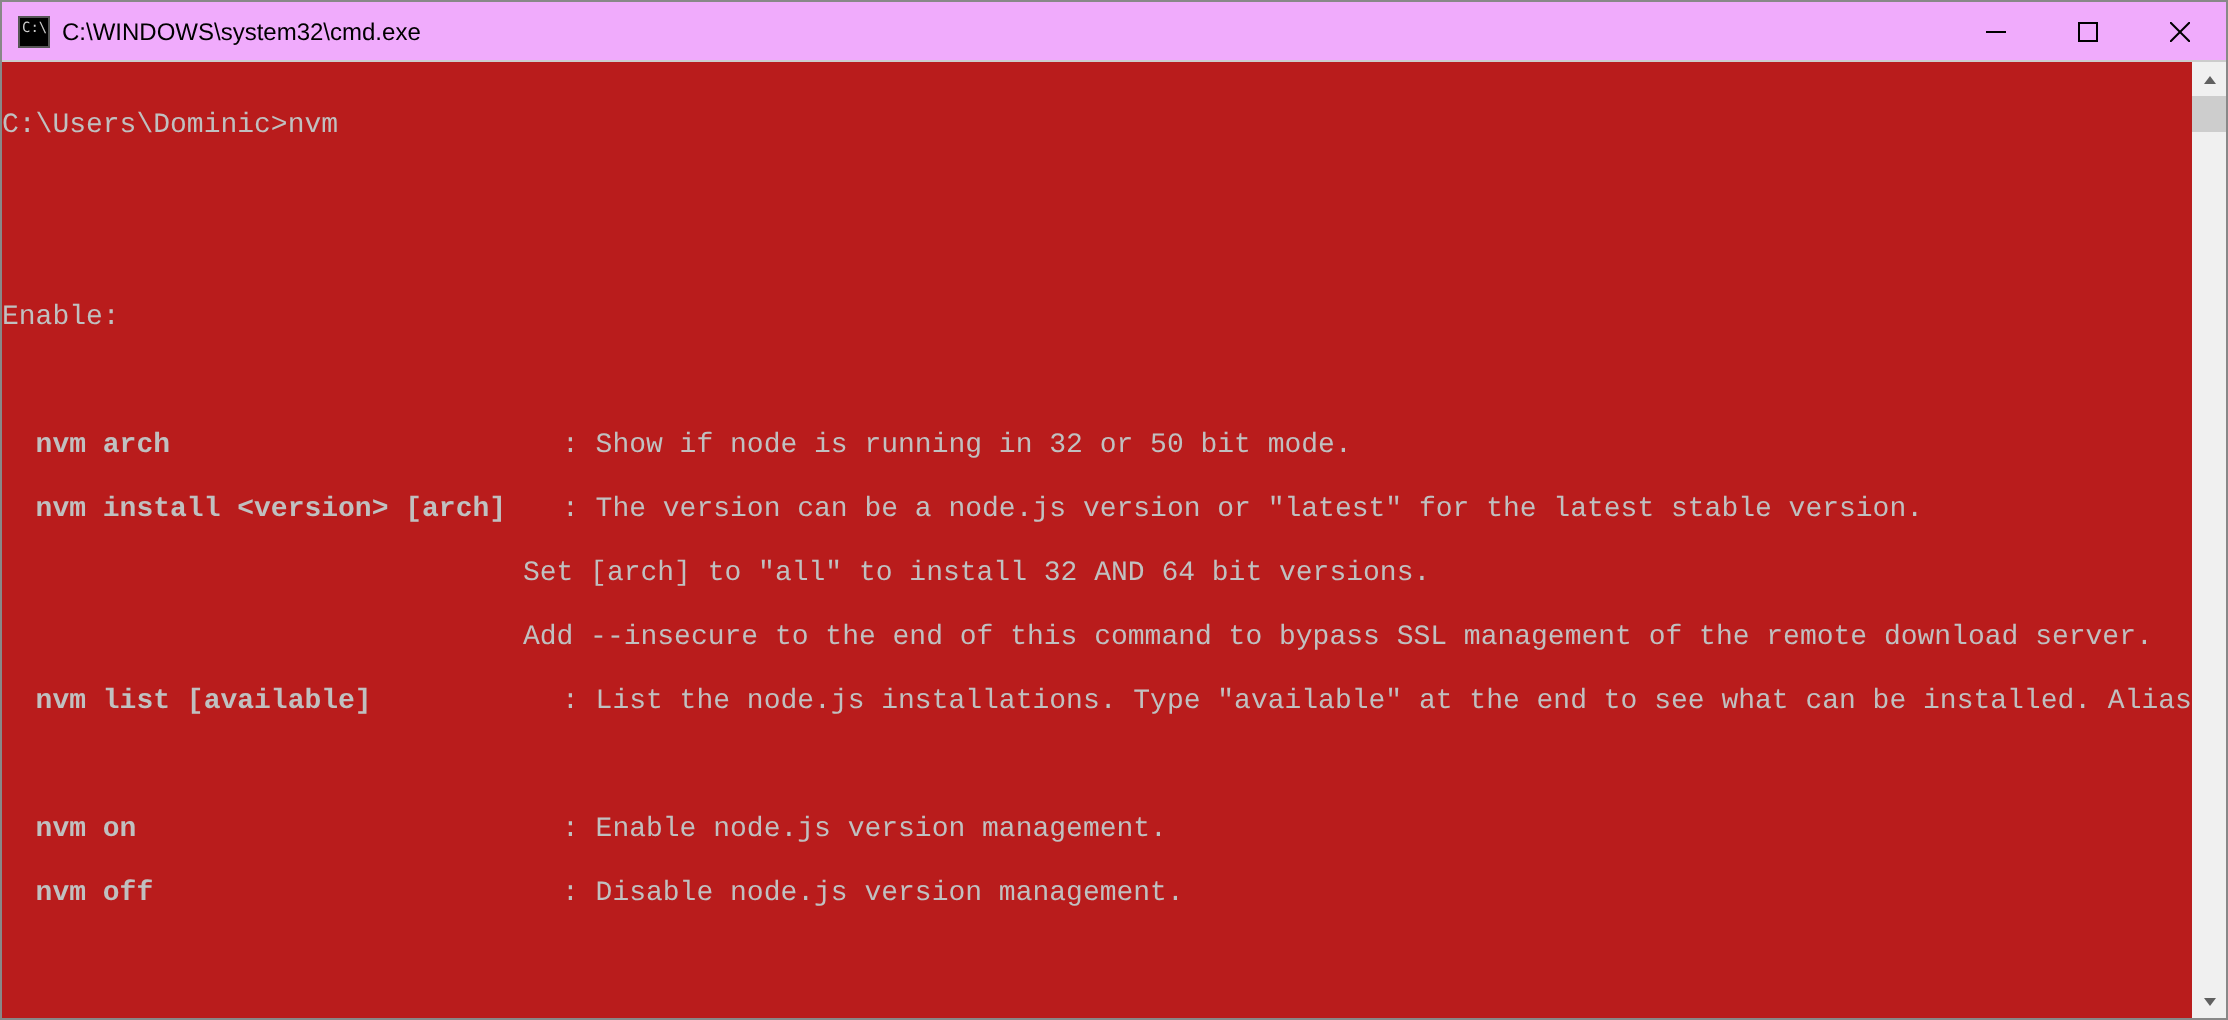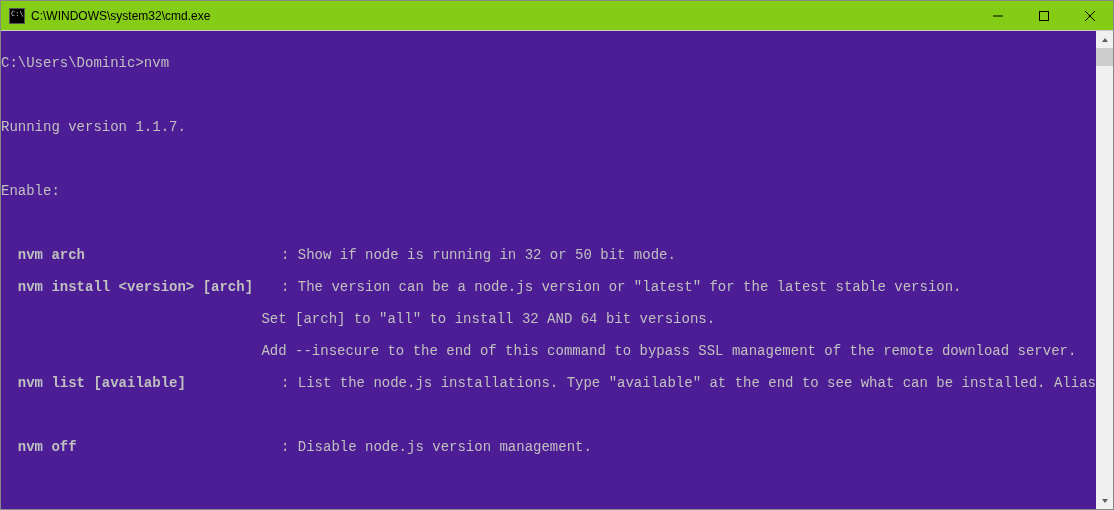--- a/index.html
+++ b/index.html
@@ -1,25 +1,25 @@
 <!DOCTYPE html>
 <html><head>
   <meta charset="utf-8">
   <style>
     * { margin: 0; padding: 0; box-sizing: border-box; }
     body { font-family: "Segoe UI", Tahoma, sans-serif; background: #f0f0f0; overflow: hidden; }
     .window { width: 1114px; height: 510px; background: #fff; border: 1px solid #888; display: flex; flex-direction: column; }
-    .titlebar { height: 30px; background: #84cc16; display: flex; align-items: center; border-bottom: 1px solid #ccc; }
+    .titlebar { height: 30px; background: #f0abfc; display: flex; align-items: center; border-bottom: 1px solid #ccc; }
     .titlebar-icon { width: 16px; height: 16px; margin-left: 8px; margin-right: 6px; background: #000; border: 1px solid #555; position: relative; }
     .titlebar-icon::after { content: "C:\\"; color: #ccc; font-size: 7px; position: absolute; top: 1px; left: 1px; font-family: Consolas, monospace; }
     .titlebar-text { font-size: 12px; color: #000; flex: 1; }
     .titlebar-controls { display: flex; height: 100%; }
     .title-btn { width: 46px; height: 100%; display: flex; align-items: center; justify-content: center; font-size: 10px; color: #000; }
     .title-btn svg { width: 10px; height: 10px; }
-    .console-body { flex: 1; background: #4c1d95; position: relative; overflow: hidden; }
+    .console-body { flex: 1; background: #b91c1c; position: relative; overflow: hidden; }
     .console-content { padding: 0; color: #c0c0c0; font-family: "NSimSun","SimSun",Consolas,"Courier New",monospace; font-size: 14px; line-height: 16px; white-space: pre; letter-spacing: 0; }
     .scrollbar { position: absolute; right: 0; top: 0; width: 17px; height: 100%; background: #f0f0f0; }
     .scroll-thumb { position: absolute; top: 17px; left: 0; width: 17px; height: 18px; background: #cdcdcd; }
     .scroll-btn { position: absolute; left: 0; width: 17px; height: 17px; background: #f0f0f0; display: flex; align-items: center; justify-content: center; }
     .scroll-btn.up { top: 0; }
     .scroll-btn.down { bottom: 0; }
     .scroll-btn svg { width: 8px; height: 8px; }
     .cmd-col { display: inline-block; width: 280px; font-weight: bold; }
     .first-prompt { margin-top: 8px; }
   </style>
@@ -47,30 +47,30 @@
             <line x1="10" y1="0" x2="0" y2="10" stroke="#000" stroke-width="1"></line>
           </svg>
       </div>
     </div>
   </div>
 
   <div class="console-body">
     <div class="console-content">
 <div class="first-prompt"><span>C:\Users\Dominic&gt;</span><span>nvm</span></div>
 <div>&nbsp;</div>
-<div>Running version 1.1.7.</div>
 <div>&nbsp;</div>
 <div>Enable:</div>
 <div>&nbsp;</div>
 <div><span class="cmd-col">  nvm arch</span><span>: Show if node is running in 32 or 50 bit mode.</span></div>
 <div><span class="cmd-col">  nvm install &lt;version&gt; [arch]</span><span>: The version can be a node.js version or "latest" for the latest stable version.</span></div>
 <div>                               Set [arch] to "all" to install 32 AND 64 bit versions.</div>
 <div>                               Add --insecure to the end of this command to bypass SSL management of the remote download server.</div>
 <div><span class="cmd-col">  nvm list [available]</span><span>: List the node.js installations. Type "available" at the end to see what can be installed. Aliased as ls.</span></div>
 <div>&nbsp;</div>
+<div><span class="cmd-col">  nvm on</span><span>: Enable node.js version management.</span></div>
 <div><span class="cmd-col">  nvm off</span><span>: Disable node.js version management.</span></div>
 
 
 
 
 
 
 
 
 

